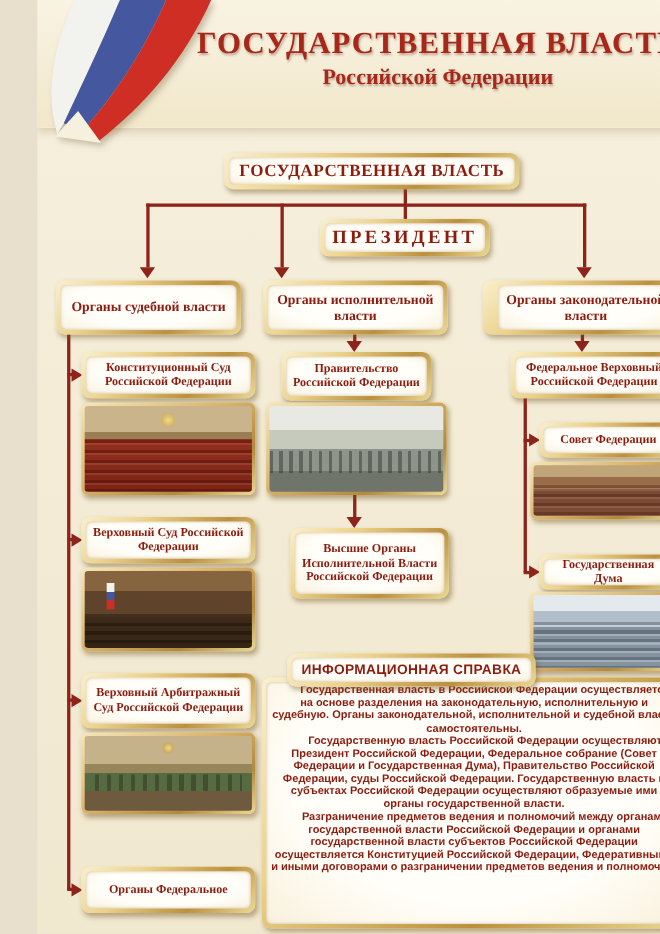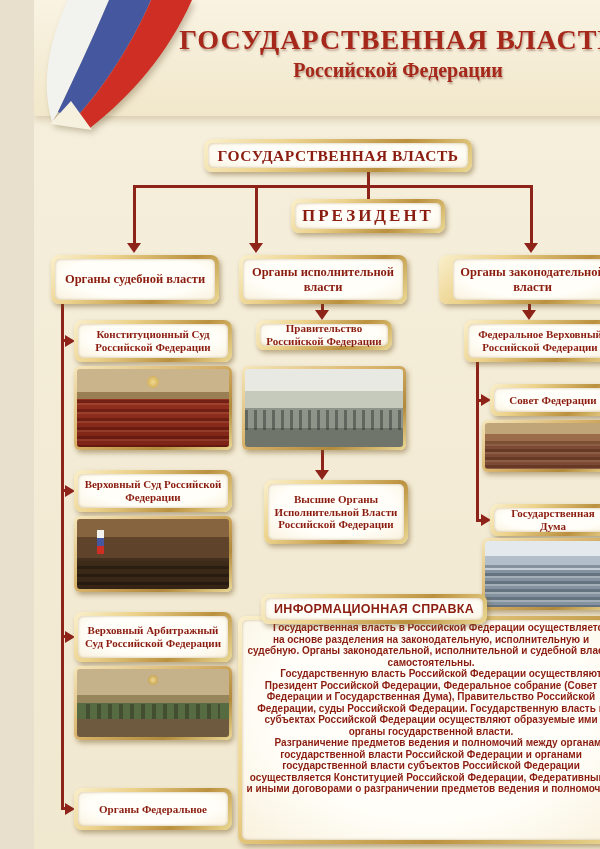--- a/index.html
+++ b/index.html
@@ -169,21 +169,21 @@
   <div class="gbox" style="left:40px;top:612px;width:158px;height:50px;">
     <div class="inner f-node">Верховный Арбитражный Суд Российской Федерации</div>
   </div>
   <div class="photo" style="left:40px;top:666px;width:158px;height:74px;">
     <div class="pic pic-arb"></div>
   </div>
   <div class="gbox" style="left:40px;top:788px;width:158px;height:42px;">
     <div class="inner f-node">Органы Федеральное</div>
   </div>
 
-  <div class="gbox" style="left:222px;top:320px;width:136px;height:30px;">
+  <div class="gbox" style="left:222px;top:320px;width:136px;height:44px;">
     <div class="inner f-node">Правительство Российской Федерации</div>
   </div>
   <div class="photo" style="left:208px;top:366px;width:164px;height:84px;">
     <div class="pic pic-gov"></div>
   </div>
   <div class="gbox" style="left:230px;top:480px;width:144px;height:64px;font-family:Liberation Serif, serif;">
     <div class="inner f-node">Высшие Органы Исполнительной Власти Российской Федерации</div>
   </div>
 
   <div class="gbox" style="left:430px;top:320px;width:152px;height:42px;">

